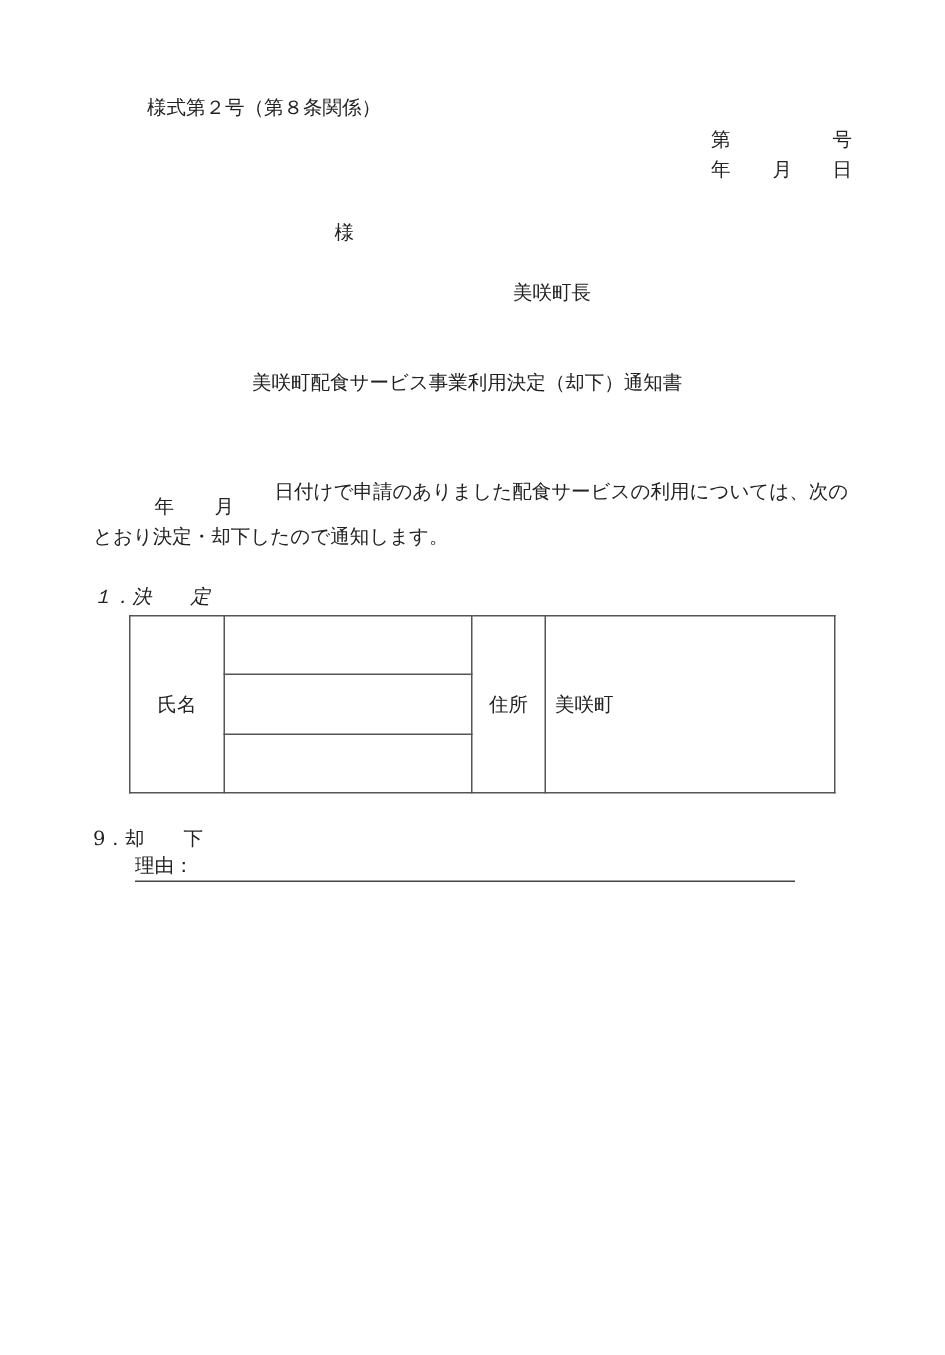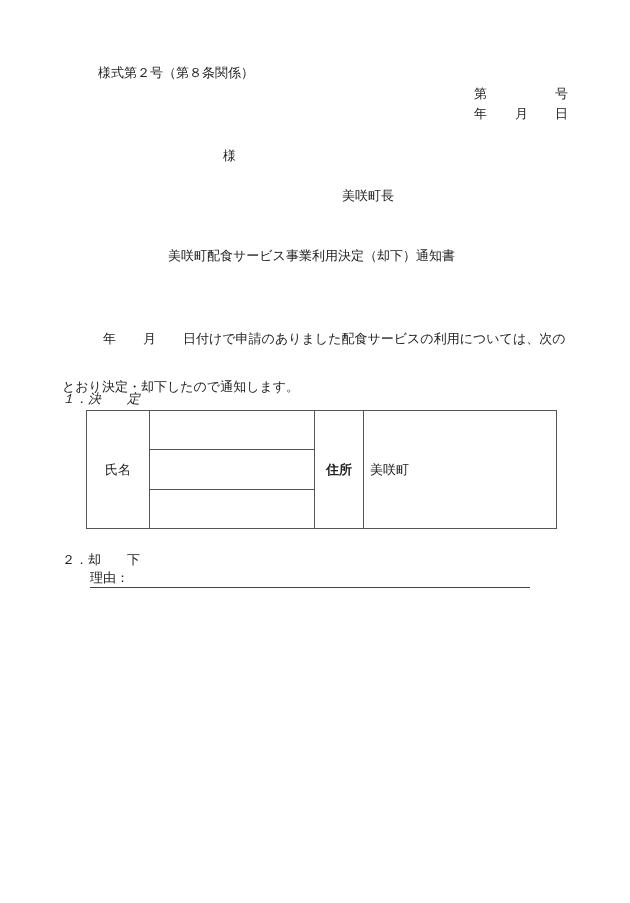--- a/index.html
+++ b/index.html
@@ -27,37 +27,37 @@
 <div class="t" style="left:515px;top:106px;">月</div>
 <div class="t" style="left:555px;top:106px;">日</div>
 
 <div class="t" style="left:223px;top:148px;">様</div>
 <div class="t" style="left:342px;top:188px;">美咲町長</div>
 
 <div class="t" style="left:168px;top:248px;text-align:right;">美咲町配食サービス事業利用決定（却下）通知書</div>
 
 <div class="t" style="left:103px;top:331px;">年</div>
 <div class="t" style="left:143px;top:331px;">月</div>
-<div class="t" style="left:183px;top:331px;">日付けで申請のありました配食サービスの利用については、次の</div>
-<div class="t" style="left:62px;top:351px;margin-top:28px;">とおり決定・却下したので通知します。</div>
+<div class="t" style="left:183px;top:321px;">日付けで申請のありました配食サービスの利用については、次の</div>
+<div class="t" style="left:62px;top:351px;">とおり決定・却下したので通知します。</div>
 
 <div class="t" style="left:62px;top:391px;font-style:italic;">１．決　　定</div>
 
 <table class="dt">
   <tbody>
       <tr style="height:39px;margin-top:48px;">
     <td rowspan="3" style="width:62px;text-align:center;vertical-align:middle;">氏名</td>
     <td style="width:164px;"></td>
-    <td rowspan="3" style="width:48px;text-align:center;vertical-align:middle;font-weight:bold;">住所</td>
+    <td rowspan="3" style="width:48px;text-align:center;vertical-align:middle;">住所</td>
     <td rowspan="3" style="width:186px;vertical-align:middle;padding-left:6px;">美咲町</td>
   </tr>
   <tr style="height:40px;">
     <td></td>
   </tr>
   <tr style="height:39px;">
     <td></td>
   </tr>
 </tbody>
   </table>
 
-<div class="t" style="left:62px;top:552px;">２．却　　下</div>
+<div class="t" style="left:62px;top:552px;">9．却　　下</div>
 <div class="t" style="left:90px;top:570px;">理由：</div>
 <div class="underline"></div>
 
 </body></html>

